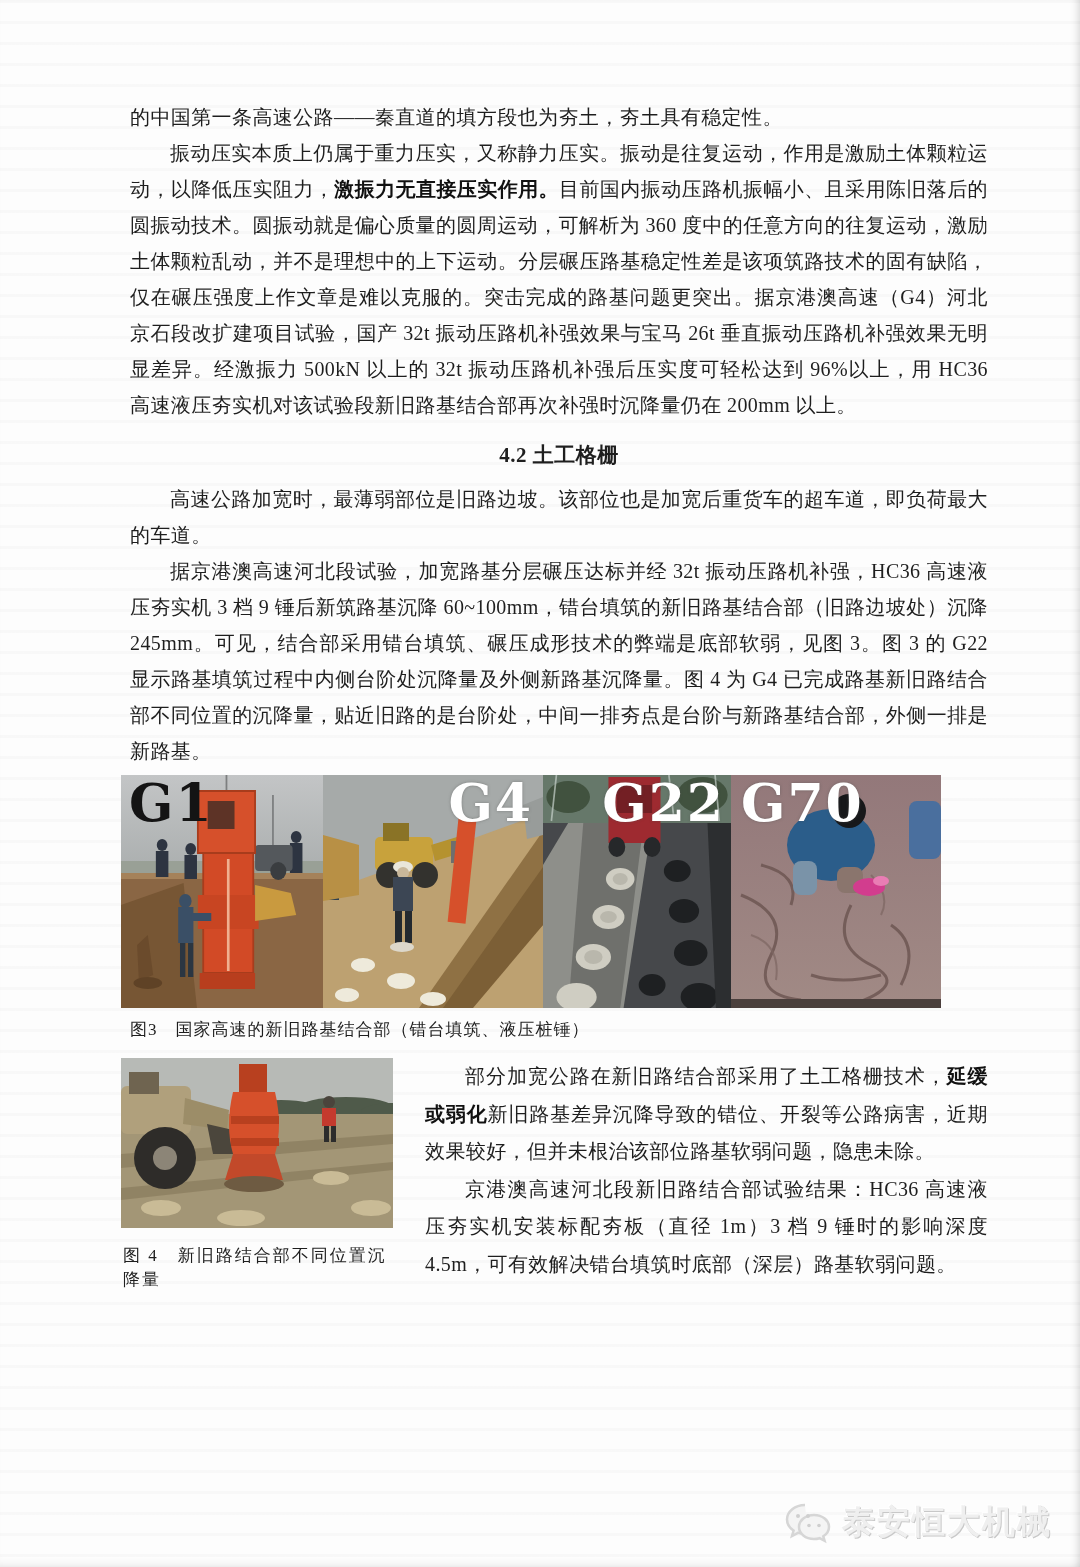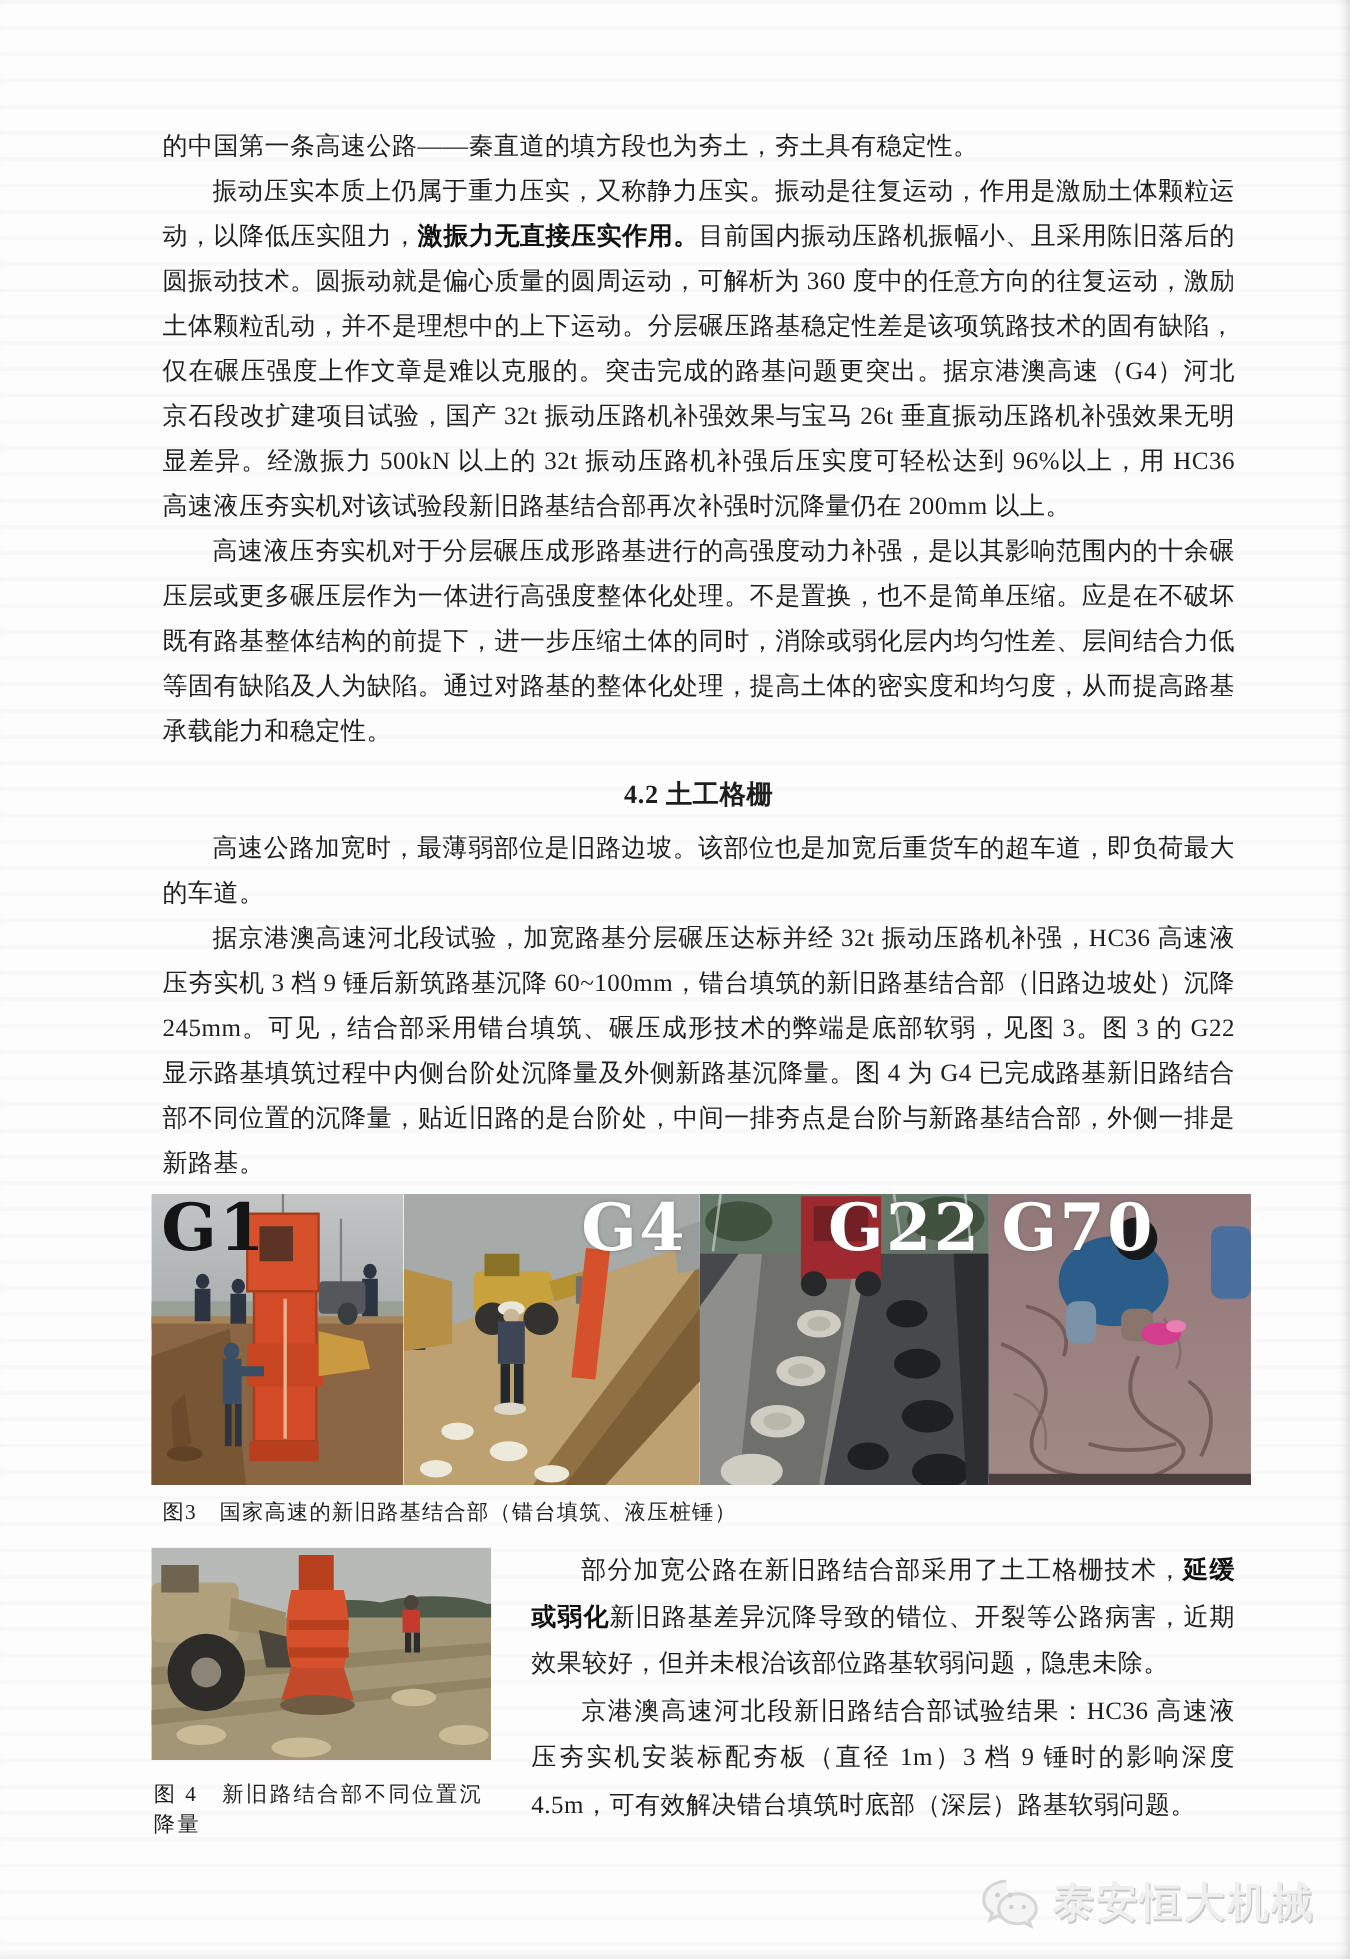--- a/index.html
+++ b/index.html
@@ -72,21 +72,20 @@
 <body>
 
 <div class="page">
   <div class="content">
 
     <p class="para no-indent">的中国第一条高速公路——秦直道的填方段也为夯土，夯土具有稳定性。</p>
 
     <p class="para"><span>振动压实本质上仍属于重力压实，又称静力压实。振动是往复运动，作用是激励土体颗粒运动，以降低压实阻力，</span><b>激振力无直接压实作用。</b><span>目前国内振动压路机振幅小、且采用陈旧落后的圆振动技术。圆振动就是偏心质量的圆周运动，可解析为 360 度中的任意方向的往复运动，激励土体颗粒乱动，并不是理想中的上下运动。分层碾压路基稳定性差是该项筑路技术的固有缺陷，仅在碾压强度上作文章是难以克服的。突击完成的路基问题更突出。据京港澳高速（G4）河北京石段改扩建项目试验，国产 32t 振动压路机补强效果与宝马 26t 垂直振动压路机补强效果无明显差异。经激振力 500kN 以上的 32t 振动压路机补强后压实度可轻松达到 96%以上，用 HC36 高速液压夯实机对该试验段新旧路基结合部再次补强时沉降量仍在 200mm 以上。</span></p>
 
 
-    <p class="para">高速液压夯实机对于分层碾压成形路基进行的高强度动力补强，是以其影响范围内的十余碾压层或更多碾压层作为一体进行高强度整体化处理。不是置换，也不是简单压缩。应是在不破坏既有路基整体结构的前提下，进一步压缩土体的同时，消除或弱化层内均匀性差、层间结合力低等固有缺陷及人为缺陷。通过对路基的整体化处理，提高土体的密实度和均匀度，从而提高路基承载能力和稳定性。</p>
 
     <h2 class="heading">4.2 土工格栅</h2>
 
     <p class="para">高速公路加宽时，最薄弱部位是旧路边坡。该部位也是加宽后重货车的超车道，即负荷最大的车道。</p>
 
     <p class="para">据京港澳高速河北段试验，加宽路基分层碾压达标并经 32t 振动压路机补强，HC36 高速液压夯实机 3 档 9 锤后新筑路基沉降 60~100mm，错台填筑的新旧路基结合部（旧路边坡处）沉降 245mm。可见，结合部采用错台填筑、碾压成形技术的弊端是底部软弱，见图 3。图 3 的 G22 显示路基填筑过程中内侧台阶处沉降量及外侧新路基沉降量。图 4 为 G4 已完成路基新旧路结合部不同位置的沉降量，贴近旧路的是台阶处，中间一排夯点是台阶与新路基结合部，外侧一排是新路基。</p>
 
     <div class="photo-strip">
 
       <div class="photo" style="width:202px">
@@ -131,21 +130,21 @@
             <rect x="66" y="168" width="6" height="34" fill="#2b3642"></rect>
             <rect x="75" y="168" width="6" height="34" fill="#2b3642"></rect>
             <rect x="79" y="138" width="22" height="8"></rect>
           </g>
           <polygon points="18,170 30,160 36,200 20,206" fill="#6b4b2c"></polygon>
           <ellipse cx="30" cy="208" rx="16" ry="6" fill="#5f4226"></ellipse>
         </svg>
         <span class="photo-label label-dark">G1</span>
       </div>
 
-      <div class="photo" style="width:237px">
+      <div class="photo" style="width:220px">
         <svg viewBox="0 0 220 233" preserveAspectRatio="none">
           <rect x="0" y="0" width="220" height="110" fill="#a6aaa9"></rect>
           <polygon points="0,118 220,38 220,233 0,233" fill="#bda171"></polygon>
           <polygon points="96,233 220,56 220,150 132,233" fill="#8f7144"></polygon>
           <polygon points="120,233 220,92 220,150 150,233" fill="#7c5f36"></polygon>
           <polygon points="200,30 220,22 220,60 204,64" fill="#989c9a"></polygon>
           <g>
             <rect x="52" y="62" width="58" height="34" rx="5" fill="#c8a23c"></rect>
             <rect x="60" y="48" width="26" height="18" fill="#8a7326"></rect>
             <circle cx="66" cy="100" r="13" fill="#33322e"></circle>
@@ -170,21 +169,21 @@
           </g>
           <g fill="#2f4050">
             <circle cx="10" cy="96" r="5"></circle>
               <rect x="4" y="101" width="12" height="24"></rect>
           </g>
           <polygon points="0,60 36,70 36,120 0,126" fill="#b89045"></polygon>
         </svg>
         <span class="photo-label label-light" style="right:10px">G4</span>
       </div>
 
-      <div class="photo" style="width:232px">
+      <div class="photo" style="width:188px">
         <svg viewBox="0 0 224 233" preserveAspectRatio="none">
           <rect x="0" y="0" width="224" height="233" fill="#46484b"></rect>
           <rect x="0" y="0" width="224" height="48" fill="#66786a"></rect>
           <g fill="#41523f">
             <ellipse cx="30" cy="22" rx="26" ry="16"></ellipse>
             <ellipse cx="190" cy="20" rx="30" ry="18"></ellipse>
             <ellipse cx="120" cy="14" rx="20" ry="12"></ellipse>
           </g>
           <g stroke="#c8d2cc" stroke-width="2" opacity="0.7">
             <line x1="16" y1="0" x2="10" y2="46"></line>

